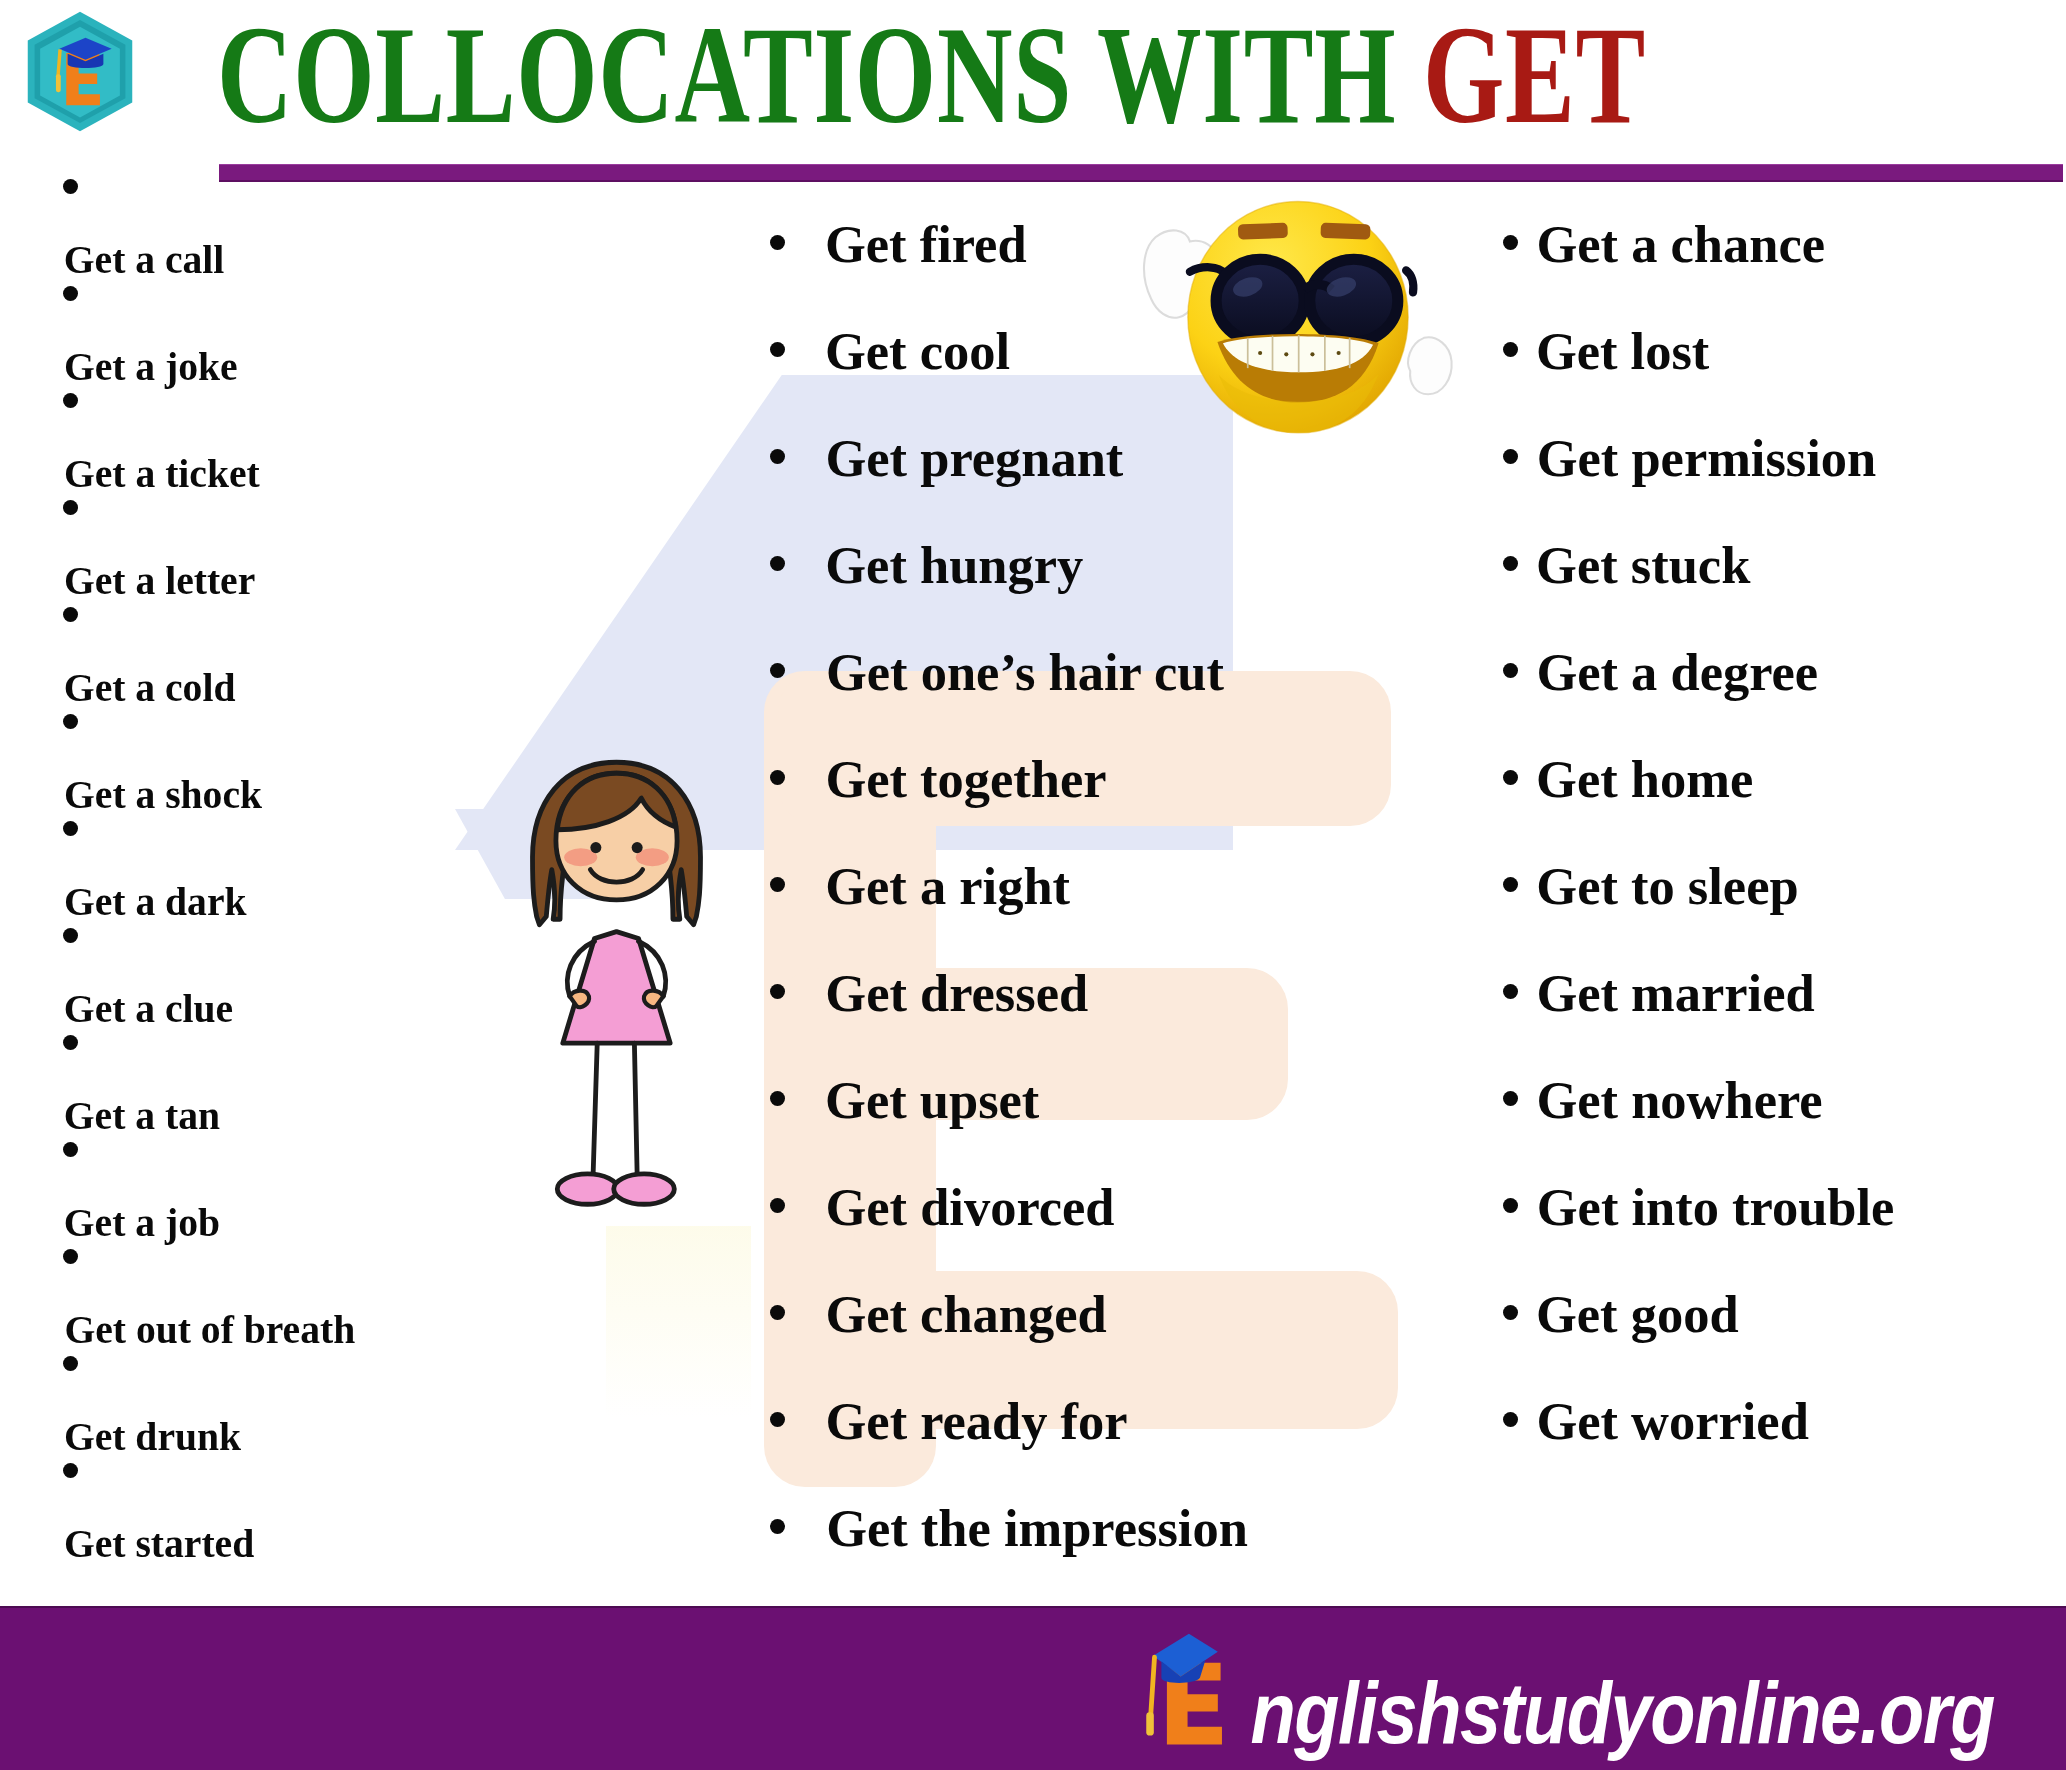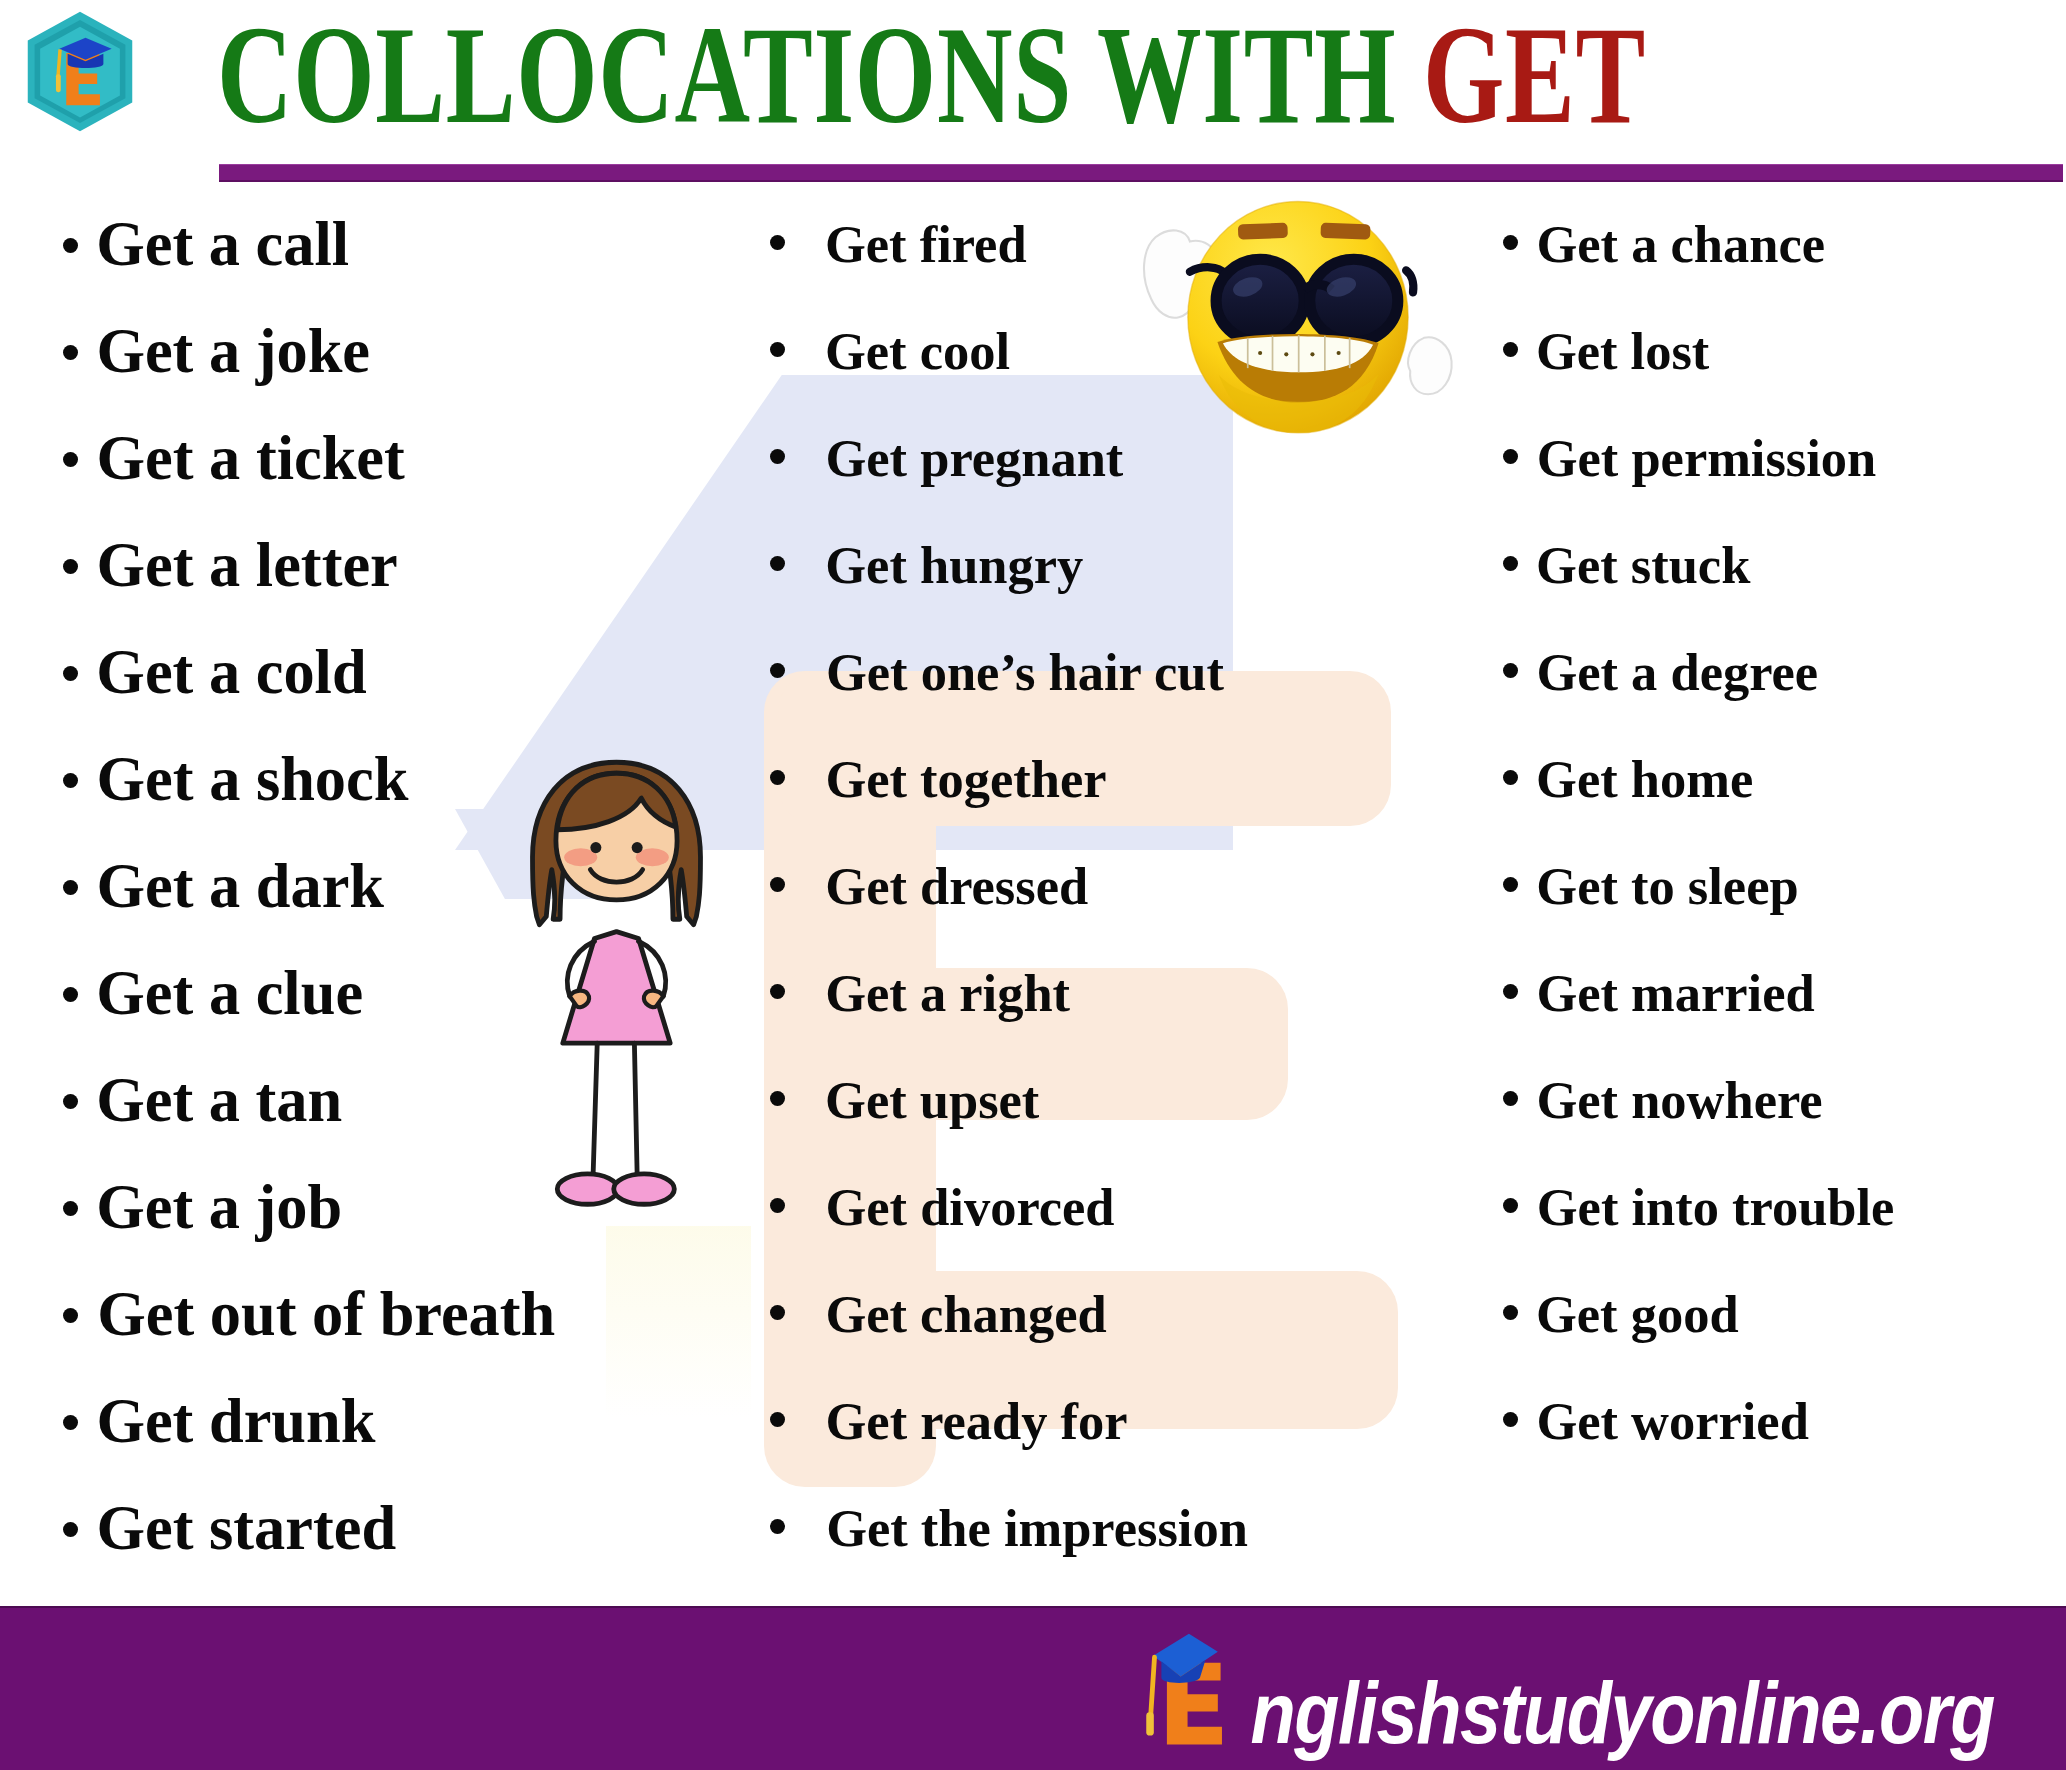--- a/index.html
+++ b/index.html
@@ -124,21 +124,21 @@
     display:inline-block;
     width:15px; height:15px;
     border-radius:50%;
     background:#0a0a0a;
     margin-right:16.5px;
     flex:0 0 auto;
     position:relative; top:-12.4px;
   }
   .li-text { display:inline-block; transform:scaleX(0.99); }
 
-  #col1 li { font-size:63px; }
+  #col1 li { font-size:40px;flex-direction:column; }
   #col2 li { font-size:53px;gap:22px; }
   #col3 li { font-size:53px; }
 
   
   #girl {
     position:absolute;
     left:513px; top:754px;
     width:207px; height:475px;
     z-index:4;
   }
@@ -298,25 +298,25 @@
       <li>
           <span class="bullet"></span>
           <span class="li-text">Get one’s hair cut</span>
         </li>
       <li>
           <span class="bullet"></span>
           <span class="li-text">Get together</span>
         </li>
       <li>
           <span class="bullet"></span>
+          <span class="li-text">Get a right</span>
+        </li>
+      <li>
+          <span class="bullet"></span>
           <span class="li-text">Get dressed</span>
-        </li>
-      <li>
-          <span class="bullet"></span>
-          <span class="li-text">Get a right</span>
         </li>
       <li>
           <span class="bullet"></span>
           <span class="li-text">Get upset</span>
         </li>
       <li>
           <span class="bullet"></span>
           <span class="li-text">Get divorced</span>
         </li>
       <li>

